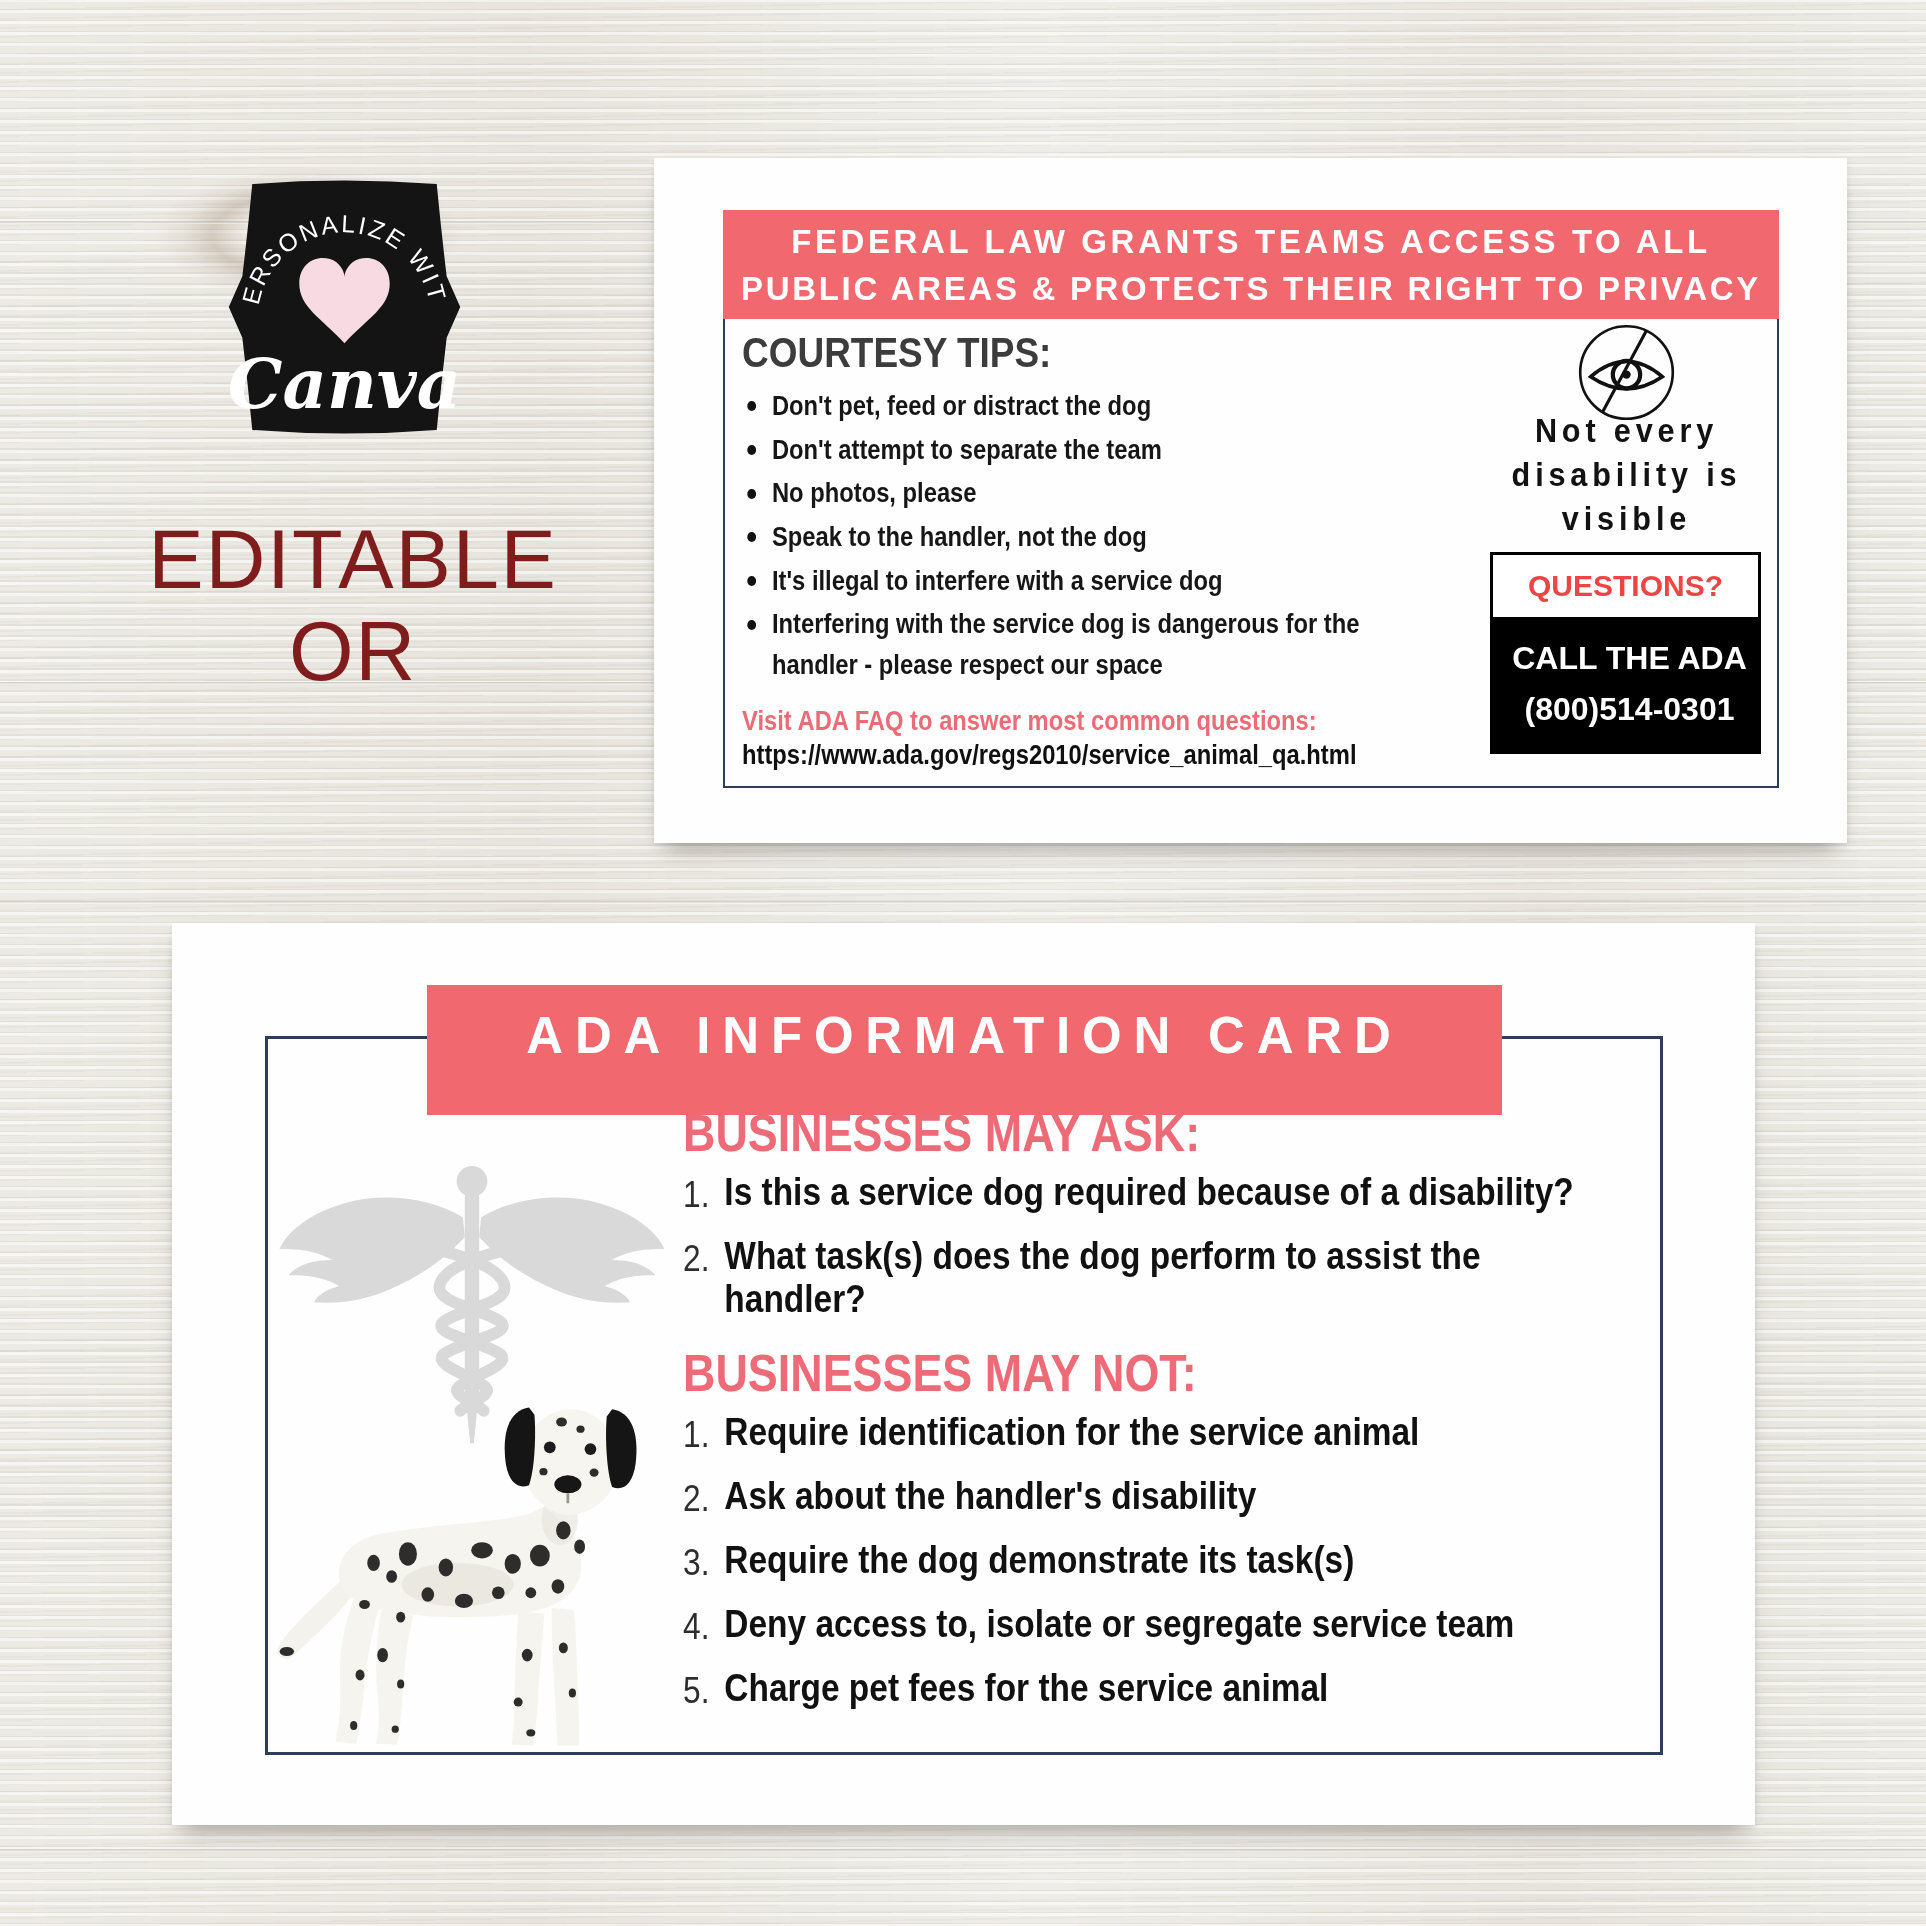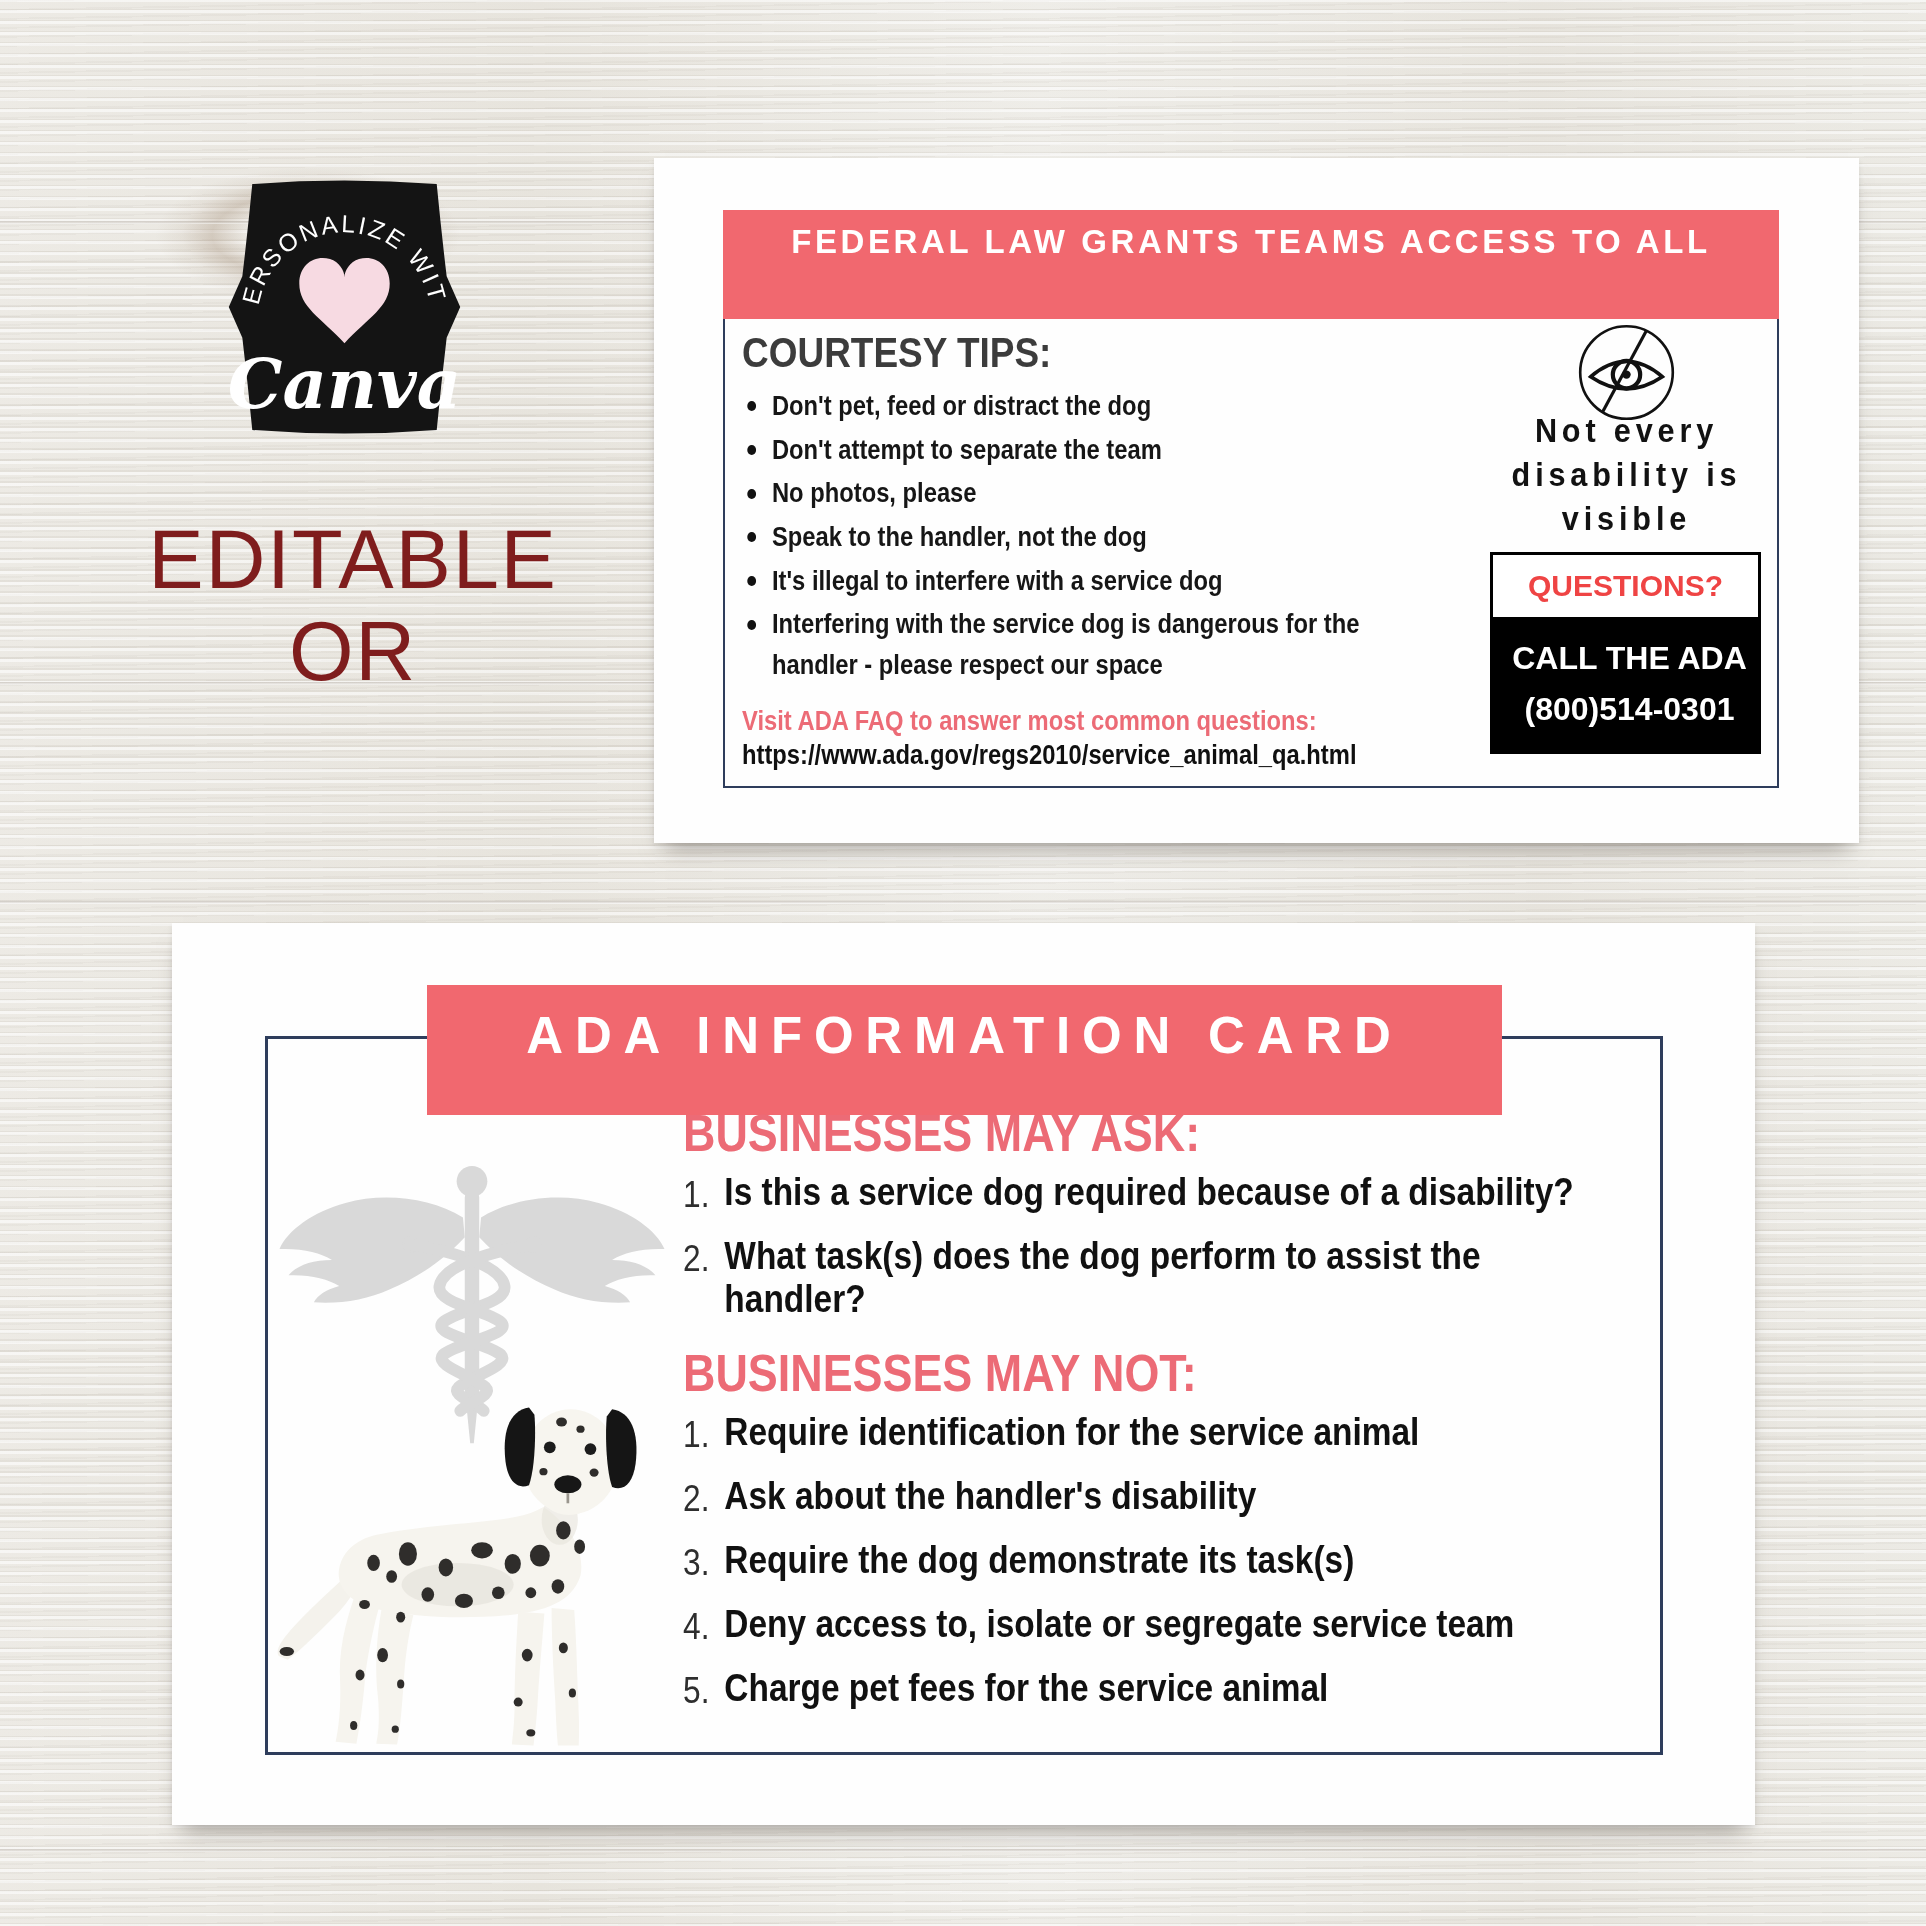--- a/index.html
+++ b/index.html
@@ -16,21 +16,21 @@
   .knot{position:absolute;left:154px;top:167px;width:308px;height:136px;border-radius:50%;
     background:radial-gradient(ellipse at center, rgba(148,122,96,0) 28%, rgba(148,122,96,.28) 44%, rgba(148,122,96,.08) 58%, transparent 70%);}
   
   .card{position:absolute;background:#fefefe;
     box-shadow:0 14.5px 22px -11px rgba(96,90,82,.55), 0 2.7px 5.4px rgba(0,0,0,.08);}
   .navybox{position:absolute;border:2.7px solid #2e3d5c;box-sizing:border-box;}
   .banner{position:absolute;background:#f1686f;color:#fff;text-align:center;}
   .cx{transform:scaleX(.88);transform-origin:0 0;}
   .cxc{transform:scaleX(.9);transform-origin:50% 0;}
   
-  #topCard{left:654px;top:158px;width:1193px;height:685px;padding-left:12px;}
+  #topCard{left:654px;top:158px;width:1193px;height:685px;}
   #topCard .navybox{left:69px;top:52px;width:1056px;height:578px;}
   #topBanner{left:69px;top:52px;width:1056px;height:109px;padding-top:0;}
   #topBanner .bl{display:block;font-weight:bold;font-size:33px;line-height:47px;margin-top:0;}
   #topBanner .bl1{padding-top:8.1px;letter-spacing:3.6px;}
   #topBanner .bl2{letter-spacing:2.7px;}
   #courtesyCol{position:absolute;left:88px;top:172px;width:769px;}
   #courtesyHead{font-size:42px;line-height:45px;font-weight:bold;color:#3c3c3c;margin:0 0 11px 0;}
   ul.tips{list-style:none;margin:0;padding:0;}
   ul.tips li{position:relative;padding-left:34px;margin:0 0 2.7px 0;font-size:27px;line-height:41px;
              font-weight:bold;color:#161616;}
@@ -95,20 +95,21 @@
 
   <div id="promo">
     <span>EDITABLE</span>
     <span>OR</span>
   </div>
 
   <div id="topCard" class="card">
     <div class="navybox"></div>
     <div id="topBanner" class="banner">
       <span class="bl bl1">FEDERAL LAW GRANTS TEAMS ACCESS TO ALL</span>
+      <span class="bl bl2">PUBLIC AREAS &amp; PROTECTS THEIR RIGHT TO PRIVACY</span>
     </div>
 
     <div id="courtesyCol">
       <div id="courtesyHead" class="cx">COURTESY TIPS:</div>
       <ul class="tips cx">
         <li>
             <span class="tl">Don't pet, feed or distract the dog</span>
             <span class="tl"></span>
           </li>
         <li>

